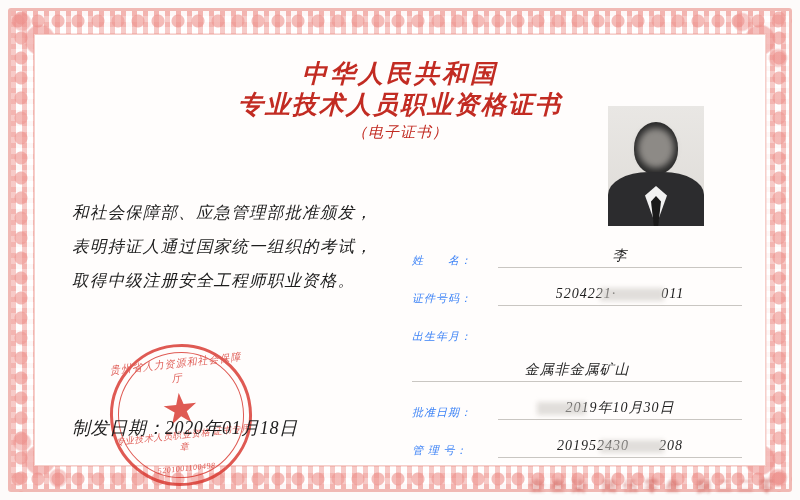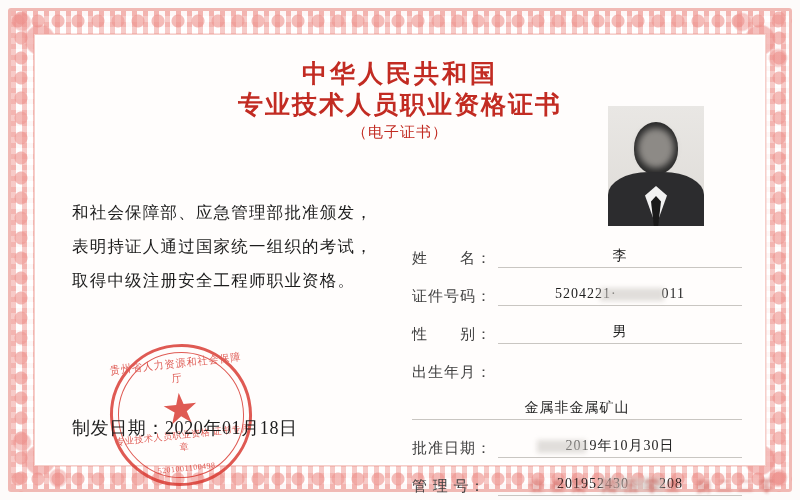--- a/index.html
+++ b/index.html
@@ -78,21 +78,21 @@
       radial-gradient(circle at 80% 80%, rgba(236,140,136,0.45) 0 8px, rgba(236,140,136,0) 10px);
   }
   .corner.tl { left: 10px; top: 10px; }
   .corner.tr { right: 10px; top: 10px; }
   .corner.bl { left: 10px; bottom: 10px; }
   .corner.br { right: 10px; bottom: 10px; }
 
   
   .content {
     position: absolute;
-    left: 44px; top: 44px; right: 44px; bottom: 44px;
+    left: 44px; top: 44px; right: 44px; bottom: 44px; font-style: italic;
   }
 
   .titles {
     text-align: center;
     padding-top: 14px;
   }
   .title-line1 {
     font-size: 25px;
     font-weight: bold;
     color: #c22b22;
@@ -214,22 +214,22 @@
     width: 330px;
   }
   .field-row {
     display: flex;
     align-items: flex-end;
     margin-bottom: 14px;
     height: 24px;
   }
   .field-label {
     width: 86px;
-    font-size: 15px;
-    color: #404040;
+    font-size: 11px;
+    color: #3b82f6;
     letter-spacing: 1px;
     white-space: nowrap;
     flex: 0 0 auto;
   }
   .field-value {
     flex: 1 1 auto;
     border-bottom: 1px solid #c9c6c2;
     text-align: center;
     font-size: 14px;
     color: #1f1f1f;
@@ -374,24 +374,20 @@
     <div class="fields">
       <div class="field-row">
         <div class="field-label">姓　　名：</div>
         <div class="field-value">李</div>
       </div>
       <div class="field-row">
         <div class="field-label">证件号码：</div>
         <div class="field-value blurmid">5204221·　　　011</div>
       </div>
       <div class="field-row">
-        <div class="field-label">性　　别：</div>
-        <div class="field-value">男</div>
-      </div>
-      <div class="field-row">
         <div class="field-label">出生年月：</div>
       </div>
       <div class="field-row">
         <div class="field-value">金属非金属矿山</div>
       </div>
       <div class="field-row">
         <div class="field-label">批准日期：</div>
         <div class="field-value blurdate">2019年10月30日</div>
       </div>
       <div class="field-row">

